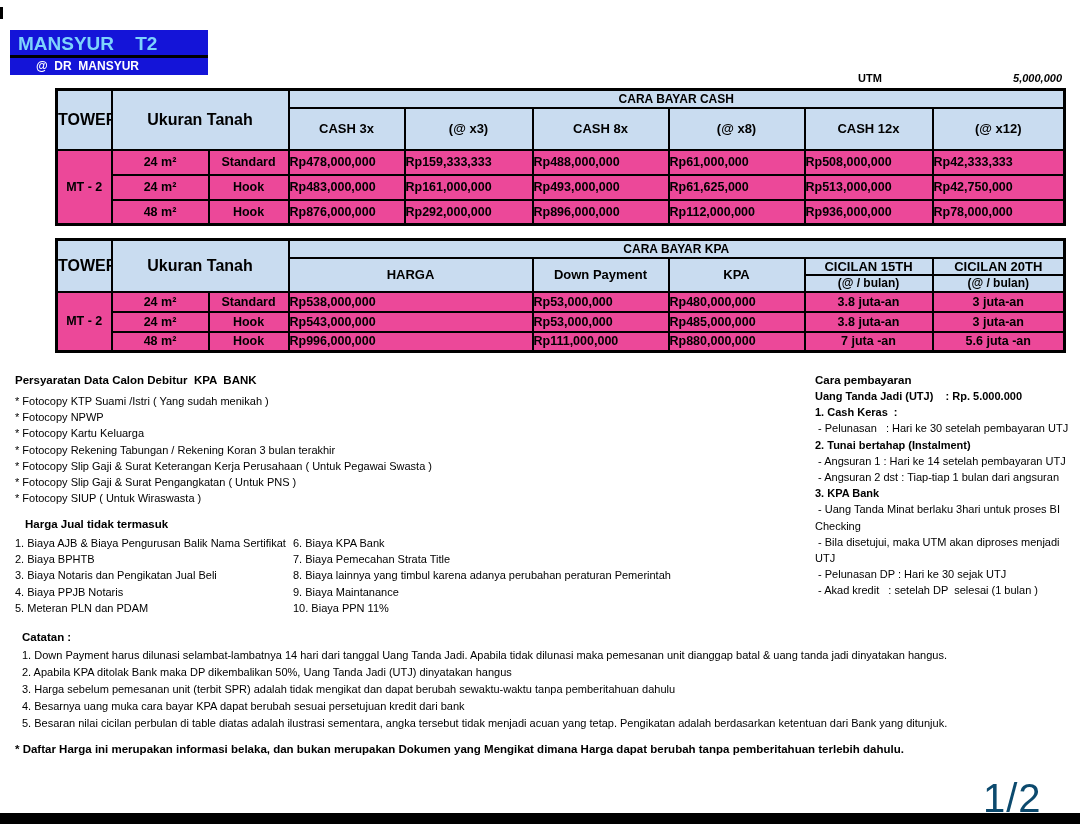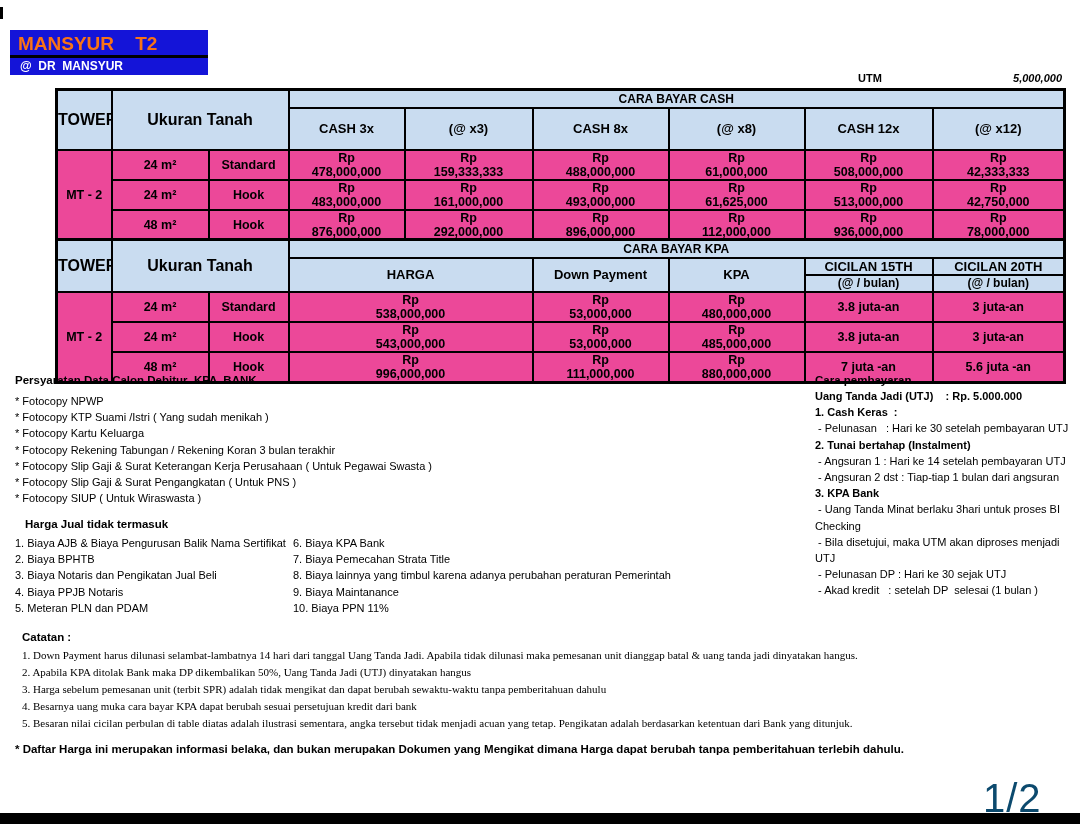--- a/index.html
+++ b/index.html
@@ -12,63 +12,63 @@
     font-family: "Liberation Sans", sans-serif;
     color: #000;
     overflow: hidden;
   }
   .corner-tick { position: absolute; left: 0; top: 7px; width: 3px; height: 12px; background: #000; }
 
   
   .banner { position: absolute; left: 10px; top: 30px; width: 198px; background: #1414d8; }
   .banner-title {
     height: 28px; line-height: 28px; padding-left: 8px;
-    font-size: 19px; font-weight: bold; color: #f97316;
+    font-size: 19px; font-weight: bold; color: #7dd3fc;
     border-bottom: 3px solid #000; white-space: pre;
   }
   .banner-sub {
-    height: 17px; line-height: 17px; padding-left: 10px;
+    height: 17px; line-height: 17px; padding-left: 26px;
     font-size: 12px; font-weight: bold; color: #fff; white-space: pre;
   }
 
   
   .utm-label { position: absolute; left: 858px; top: 72px; font-size: 11px; font-weight: bold; }
   .utm-value { position: absolute; right: 18px; top: 72px; font-size: 11px; font-weight: bold; font-style: italic; }
 
   
   table.tbl {
     position: absolute; border-collapse: collapse; table-layout: fixed;
     border: 3px solid #000;
   }
   table.tbl th, table.tbl td { border: 2px solid #000; overflow: hidden; padding: 0; }
   table.tbl th { background: #c9dcf0; font-weight: bold; text-align: center; }
   table.tbl td { background: #ec4899; font-weight: bold; text-align: center; font-size: 12.5px; }
   .grp-hdr { font-size: 12px; }
   .colhdr th { font-size: 13px; }
   .colhdr-sub th { font-size: 12px; }
   td.money { padding: 0 6px; }
-  td.money .cellwrap { display: flex; align-items: center; height: 100%; flex-direction: column; }
+  td.money .cellwrap { display: flex; align-items: center; height: 100%; }
   td.money .rp { font-size: 12.5px; font-weight: bold; }
   td.money .amt { font-size: 12.5px; font-weight: bold; }
 
   
   .sec { position: absolute; }
   .sec-title { font-size: 11.5px; font-weight: bold; line-height: 16px; white-space: pre-wrap; }
   .line { font-size: 11px; line-height: 16.2px; white-space: pre-wrap; }
   .line.bold { font-weight: bold; }
   .persyaratan { left: 15px; top: 372px; width: 790px; }
   .persyaratan .sec-title { margin-bottom: 5px; }
   .hargajual { left: 15px; top: 516px; width: 790px; }
   .hargajual .sec-title { padding-left: 10px; margin-bottom: 3px; }
   .hj-cols { display: flex; }
   .hj-left { width: 278px; }
   .hj-right { width: 500px; }
   .carabayar { left: 815px; top: 372px; width: 260px; }
   .catatan { left: 22px; top: 629px; width: 1055px; }
-  .catatan .line { line-height: 17px; font-family: Liberation Serif, serif; }
+  .catatan .line { line-height: 17px; }
   .catatan .sec-title { margin-bottom: 2px; }
   .disclaimer {
     position: absolute; left: 15px; top: 743px; width: 1050px;
     font-size: 11.5px; font-weight: bold; white-space: pre-wrap;
   }
 
   
   .page-num {
     position: absolute; left: 983px; top: 776px;
     font-size: 40px; color: #0c4a6e; letter-spacing: 1px;
@@ -338,22 +338,22 @@
             </div>
           </td>
       <td>7 juta -an</td>
       <td>5.6 juta -an</td>
     </tr>
   </tbody>
     </table>
 
   <div class="sec persyaratan">
     <div class="sec-title">Persyaratan Data Calon Debitur  KPA  BANK</div>
+    <div class="line">* Fotocopy KTP Suami /Istri ( Yang sudah menikah )</div>
     <div class="line">* Fotocopy NPWP</div>
-    <div class="line">* Fotocopy KTP Suami /Istri ( Yang sudah menikah )</div>
     <div class="line">* Fotocopy Kartu Keluarga</div>
     <div class="line">* Fotocopy Rekening Tabungan / Rekening Koran 3 bulan terakhir</div>
     <div class="line">* Fotocopy Slip Gaji &amp; Surat Keterangan Kerja Perusahaan ( Untuk Pegawai Swasta )</div>
     <div class="line">* Fotocopy Slip Gaji &amp; Surat Pengangkatan ( Untuk PNS )</div>
     <div class="line">* Fotocopy SIUP ( Untuk Wiraswasta )</div>
   </div>
 
   <div class="sec hargajual">
     <div class="sec-title">Harga Jual tidak termasuk</div>
     <div class="hj-cols">

